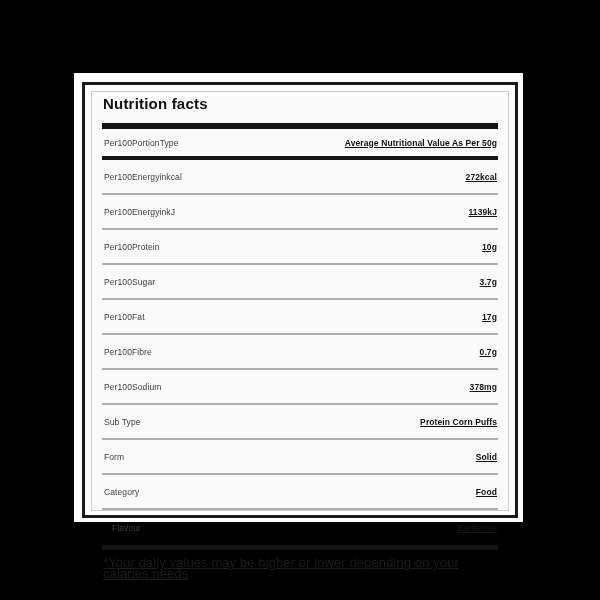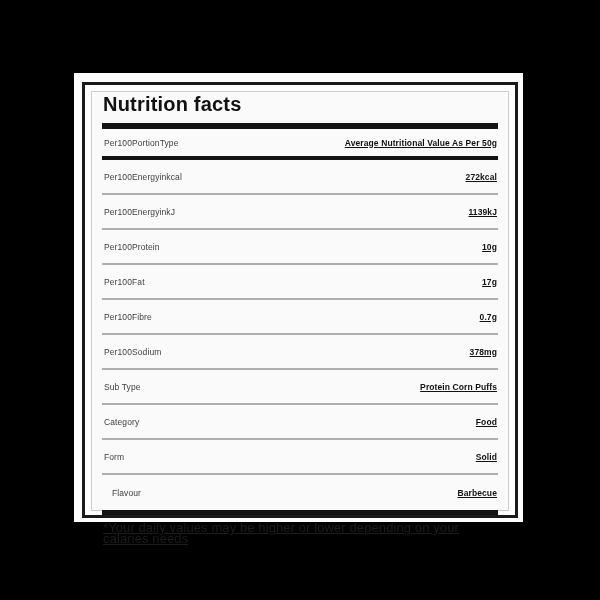--- a/index.html
+++ b/index.html
@@ -23,21 +23,21 @@
     background: #ffffff;
   }
   .panel {
     position: absolute; left: 6px; top: 6px; right: 6px; bottom: 4px;
     border: 1px solid #cccccc;
     background: #fafafa;
   }
   .content { padding: 5px 10px 0 10px; }
   .title {
     margin: 0 0 12px 1px;
-    font-size: 20px; line-height: 14px;
+    font-size: 15px; line-height: 14px;
     font-weight: bold; letter-spacing: 0.2px;
     color: #111111;
   }
   .bar { background: #141414; width: 100%; }
   .bar-top { height: 6px; }
   .bar-mid { height: 4px; }
   .bar-bottom { height: 5px; }
   .row {
     display: flex; align-items: center; justify-content: space-between;
     height: 35px;
@@ -86,42 +86,46 @@
         </div>
         <div class="row">
           <span class="lbl">Per100EnergyinkJ</span>
           <span class="val">1139kJ</span>
         </div>
         <div class="row">
           <span class="lbl">Per100Protein</span>
           <span class="val">10g</span>
         </div>
         <div class="row">
+          <span class="lbl">Per100Sugar</span>
+          <span class="val">3.7g</span>
+        </div>
+        <div class="row">
           <span class="lbl">Per100Fat</span>
           <span class="val">17g</span>
         </div>
         <div class="row">
           <span class="lbl">Per100Fibre</span>
           <span class="val">0.7g</span>
         </div>
         <div class="row">
           <span class="lbl">Per100Sodium</span>
           <span class="val">378mg</span>
         </div>
         <div class="row">
           <span class="lbl">Sub Type</span>
           <span class="val">Protein Corn Puffs</span>
         </div>
         <div class="row">
+          <span class="lbl">Form</span>
+          <span class="val">Solid</span>
+        </div>
+        <div class="row">
           <span class="lbl">Category</span>
           <span class="val">Food</span>
-        </div>
-        <div class="row">
-          <span class="lbl">Form</span>
-          <span class="val">Solid</span>
         </div>
         <div class="row last">
           <span class="lbl">Flavour</span>
           <span class="val">Barbecue</span>
         </div>
 
         <div class="bar bar-bottom"></div>
 
         <p class="footnote">*Your daily values may be higher or lower depending on your calaries needs</p>
 

